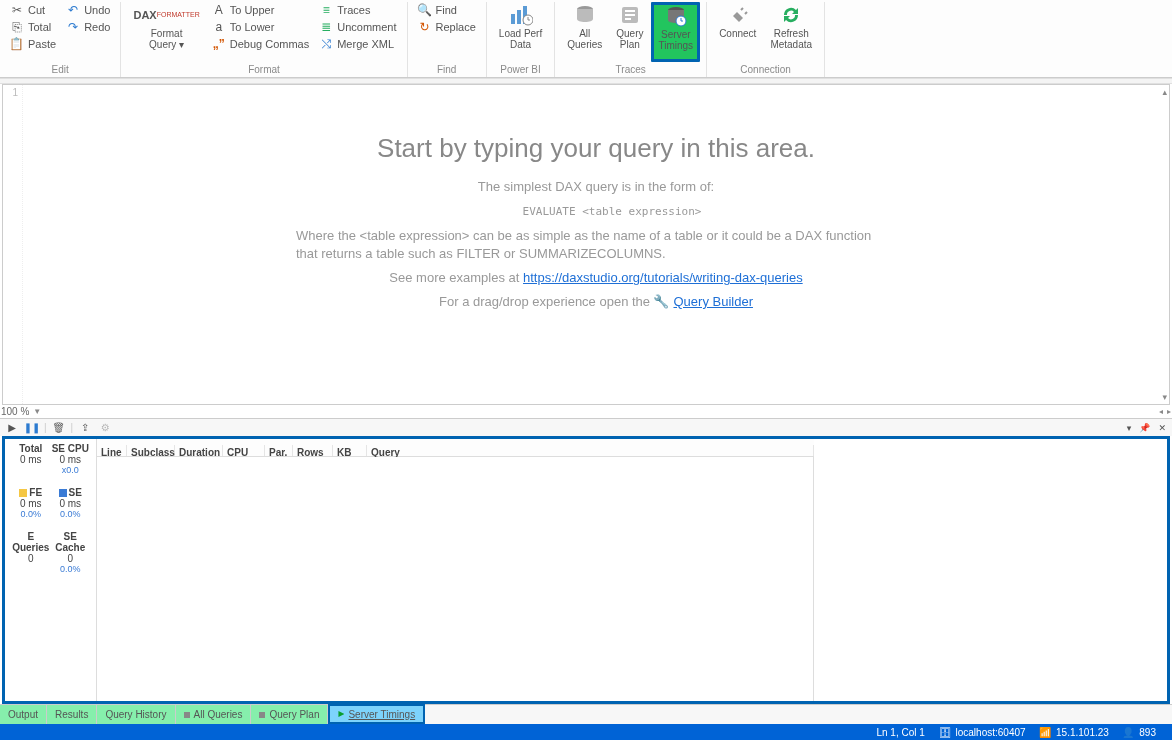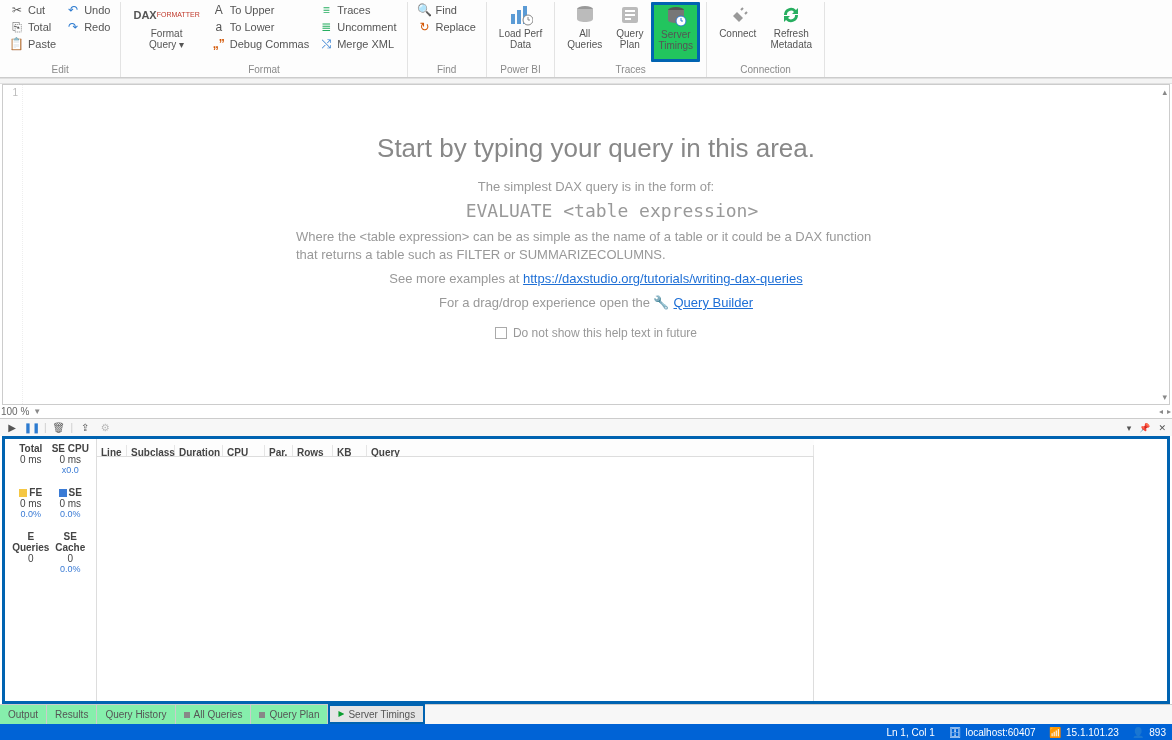--- a/index.html
+++ b/index.html
@@ -23,21 +23,21 @@
 
   
   .editor-wrap { flex:1 1 auto; display:flex; flex-direction:column; border-top:1px solid #e0e0e0; position:relative; }
   .editor-splitbar { height:5px; background:#f4f4f4; border-bottom:1px solid #e0e0e0; }
   .editor-pane { flex:1; display:flex; position:relative; border:1px solid #ccc; margin:0 2px; }
   .gutter { width:20px; background:#fff; color:#bbb; font-size:10px; text-align:right; padding:2px 4px 0 0; border-right:1px dotted #eee; }
   .editor-body { flex:1; display:flex; justify-content:center; padding-top:40px; color:#888; overflow:hidden; position:relative; }
   .placeholder { max-width:600px; text-align:center; }
   .placeholder h1 { font-weight:300; font-size:26px; color:#888; margin:8px 0 14px; }
   .placeholder p { font-size:13px; color:#999; margin:6px 0; line-height:18px; }
-  .placeholder code { font-family: Consolas, monospace; font-size:18px; color:#999;margin-left:32px; }
+  .placeholder code { font-family: Consolas, monospace; font-size:11px; color:#999;margin-left:32px; }
   .placeholder a { color:#1e6fd6; text-decoration:underline; }
   .chk-row { display:flex; align-items:center; justify-content:center; gap:6px; margin-top:14px; font-size:12px; color:#999;}
   .chk { width:12px; height:12px; border:1px solid #aaa; background:#fff; }
   .scroll-up, .scroll-down { position:absolute; right:2px; font-size:9px; color:#888; }
   .scroll-up { top:2px; } .scroll-down { bottom:2px; }
   .zoom-bar { font-size:10px; color:#666; padding:1px 1px; display:flex; align-items:center; gap:4px; }
   .zoom-bar .arr { font-size:8px; color:#888; }
 
   
   .panel-toolbar { height:18px; display:flex; align-items:center; gap:4px; padding:0 4px; border-top:1px solid #ccc; background:#f7f7f7; font-size:10px; position:relative;}
@@ -56,27 +56,27 @@
 
   .grid-wrap { flex:1; display:flex; flex-direction:column; }
   .grid-head { display:flex; background:#fdfdfd; border-bottom:1px solid #ddd; height:18px; }
   .gh { border-right:1px solid #e5e5e5; font-size:10px; color:#444; font-weight:bold; padding:2px 4px; white-space:nowrap;margin-top:6px;}
   .grid-body { flex:1; background:#fff; border-right:1px solid #ddd;}
   .grid-side { width:353px; background:#fff; }
 
   
   .tabs { height:20px; display:flex; align-items:stretch; border-top:1px solid #ccc; background:#f7f7f7; font-size:10px; }
   .tab { padding:2px 8px; border-right:1px solid #ccc; color:#555; display:flex; align-items:center; gap:4px; background:#86efac; cursor:default;}
-  .tab.active { background:#e5e5e5; border:2px solid #0063b1; border-bottom:2px solid #0063b1; margin-top:-1px; }
+  .tab.active { background:#7dd3fc; border:2px solid #0063b1; border-bottom:2px solid #0063b1; margin-top:-1px;text-decoration:underline; }
   .tab .ind { width:6px; height:6px; display:inline-block; }
   .ind.pause { background:#888; }
   .ind.play  { background:#099e2f; }
 
   
-  .status { height:16px; background:#0063d6; color:#fff; font-size:10px; display:flex; align-items:center; padding:0 6px; gap:14px;}
+  .status { height:16px; background:#0063d6; color:#fff; font-size:10px; display:flex; align-items:center; padding:0 16px; gap:14px;}
   .status .spacer { flex:1; }
   .status .seg { display:flex; align-items:center; gap:4px; }
   .status .ic { font-size:10px; }
 
   
   svg { display:block; }
 </style>
 </head>
 <body>
 
@@ -261,24 +261,20 @@
           <p><code>EVALUATE &lt;table expression&gt;</code></p>
           <p style="text-align:left">Where the &lt;table expression&gt; can be as simple as the name of a table or it could be a DAX function that returns a table such as FILTER or SUMMARIZECOLUMNS.</p>
           <p>
             <span>See more examples at </span><a href="#">https://daxstudio.org/tutorials/writing-dax-queries</a>
           </p>
           <p>
             <span>For a drag/drop experience open the </span>
             <span style="color:#555">🔧</span>
             <a href="#">Query Builder</a>
           </p>
-          <div class="chk-row">
-            <span class="chk"></span>
-            <span>Do not show this help text in future</span>
-          </div>
         </div>
         <span class="scroll-down">▾</span>
       </div>
     </div>
     <div class="zoom-bar">
       <span>100 %</span>
       <span class="arr">▼</span>
       <span style="flex:1"></span>
       <span class="arr">◂</span>
       <span class="arr">▸</span>

